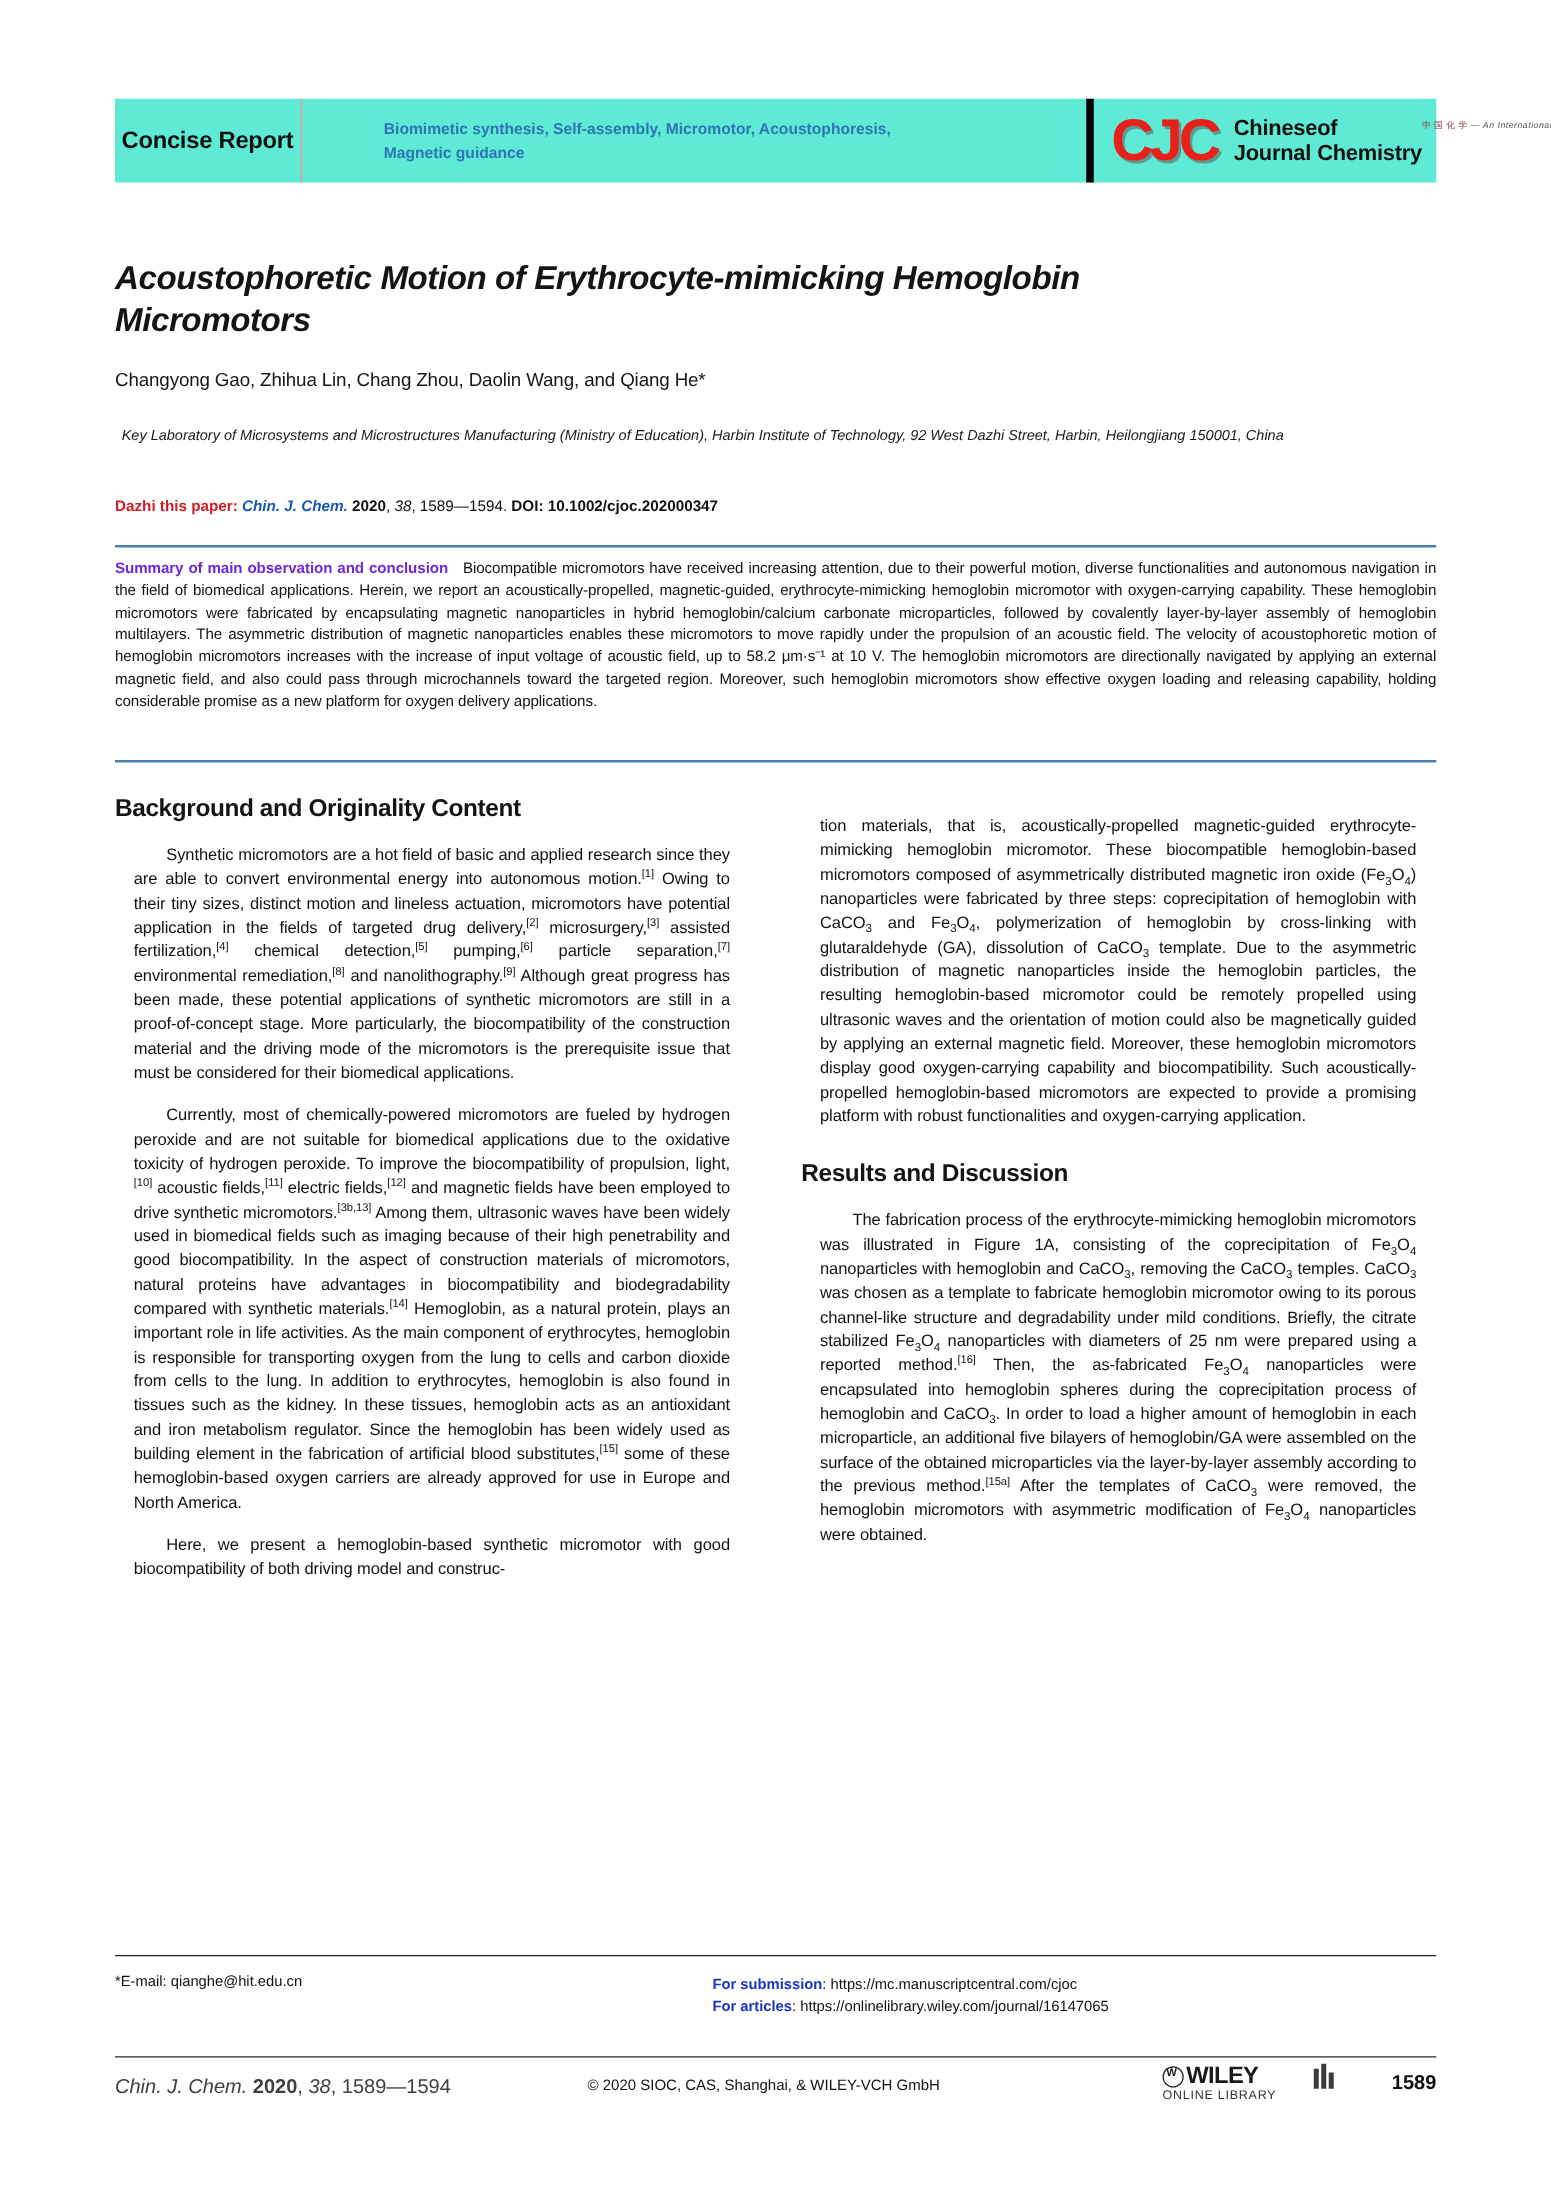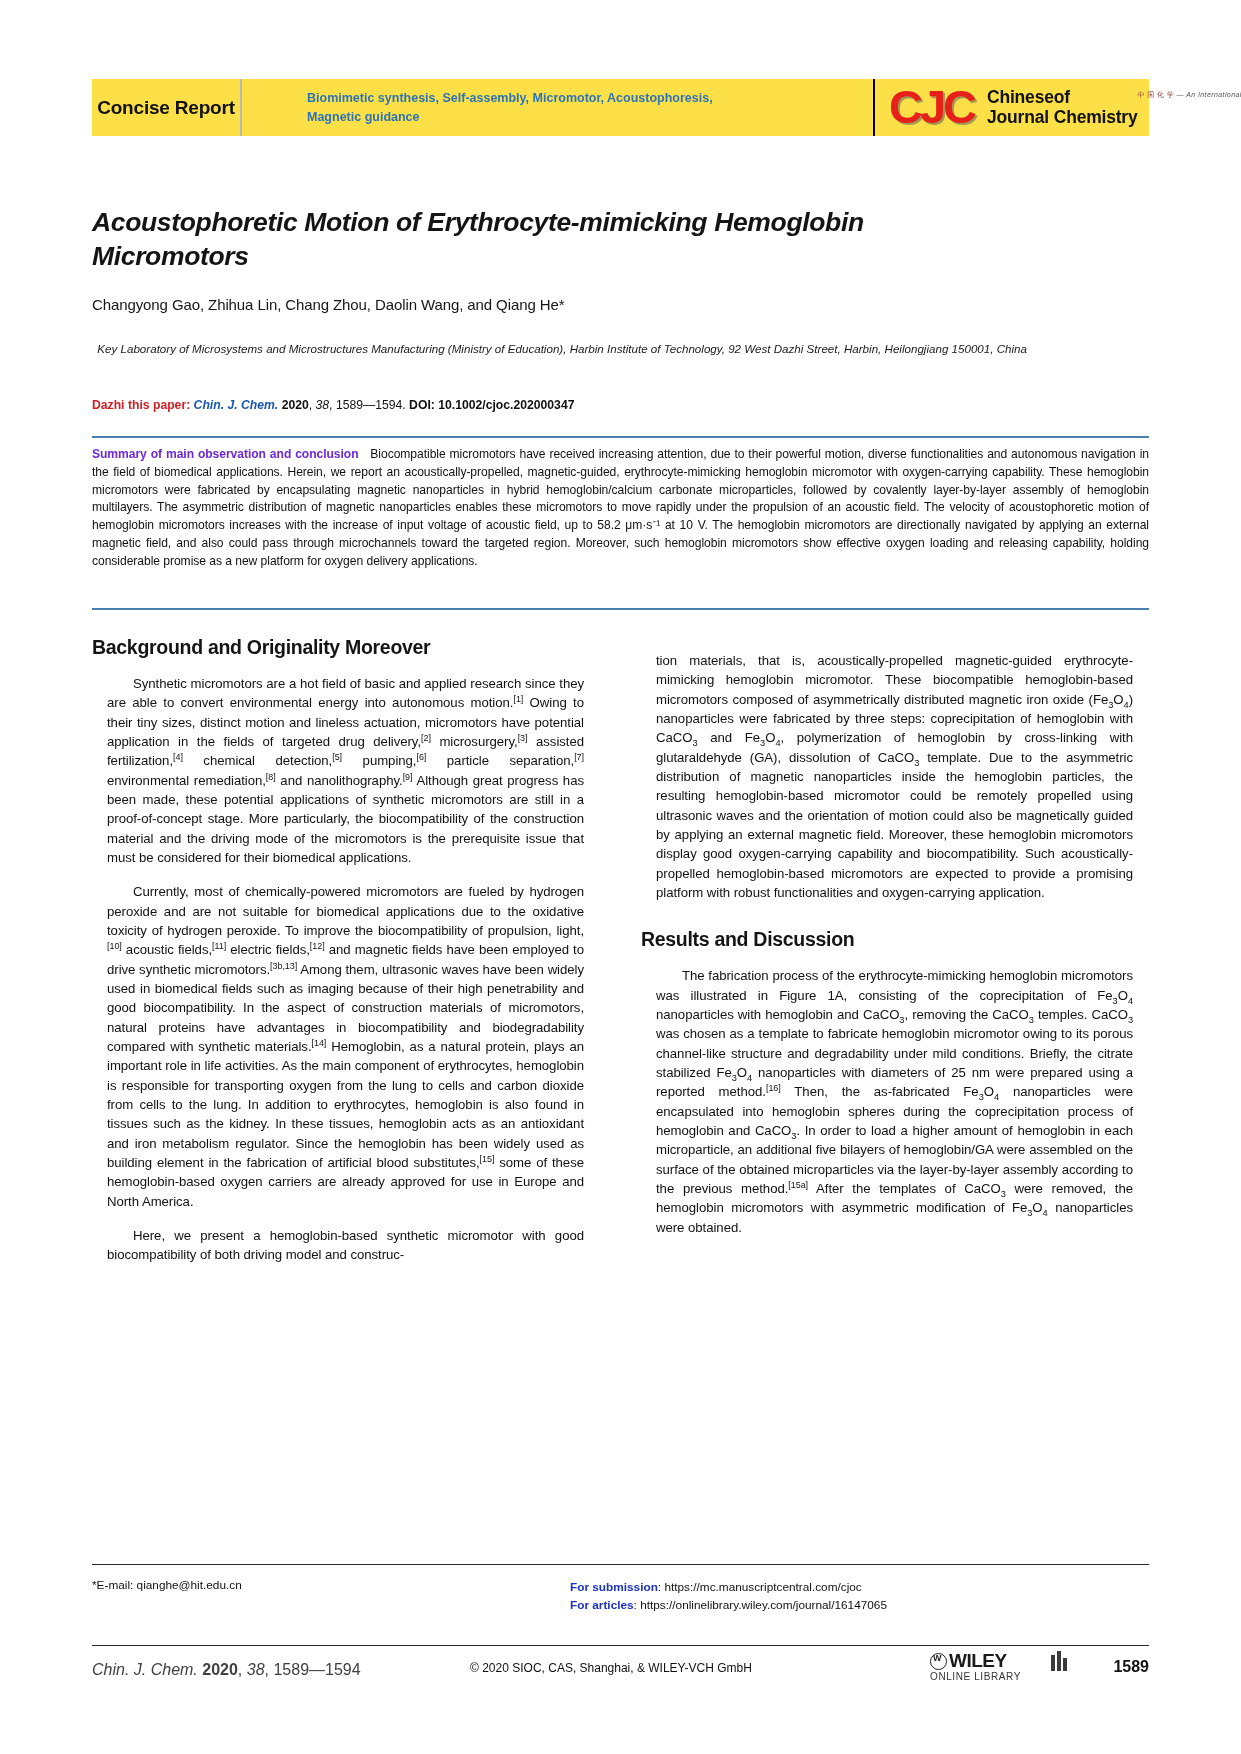--- a/index.html
+++ b/index.html
@@ -22,22 +22,22 @@
     height: 1754px;
     background: #fff;
   }
 
   
   .header {
     position: absolute;
     left: 92px;
     top: 79px;
     width: 1057px;
-    height: 57px;
-    background: #fde047;
+    height: 67px;
+    background: #5eead4;
     display: flex;
     align-items: stretch;
   }
   .header-type {
     width: 148px;
     display: flex;
     align-items: center;
     justify-content: center;
     border-right: 2px solid #b9b9b9;
     flex: none;
@@ -58,21 +58,21 @@
   .header-keywords-text {
     font-size: 12.5px;
     font-weight: bold;
     color: #2e74b5;
     line-height: 1.5;
     max-width: 430px;
   }
   .header-logo {
     width: 260px;
     flex: none;
-    border-left: 2px solid #000000;
+    border-left: 6px solid #000000;
     display: flex;
     align-items: center;
     padding-left: 14px;
   }
   .cjc-mark {
     font-family: "Liberation Sans", sans-serif;
     font-size: 47px;
     font-weight: bold;
     color: #e8201a;
     letter-spacing: -3px;
@@ -363,21 +363,21 @@
   </div>
 
   <div class="rule-blue" id="rule-top"></div>
   <div class="summary">
     <span class="lbl">Summary of main observation and conclusion</span>&nbsp;&nbsp;&nbsp;<span>Biocompatible micromotors have received increasing attention, due to their powerful motion, diverse functionalities and autonomous navigation in the field of biomedical applications. Herein, we report an acoustically-propelled, magnetic-guided, erythrocyte-mimicking hemoglobin micromotor with oxygen-carrying capability. These hemoglobin micromotors were fabricated by encapsulating magnetic nanoparticles in hybrid hemoglobin/calcium carbonate microparticles, followed by covalently layer-by-layer assembly of hemoglobin multilayers. The asymmetric distribution of magnetic nanoparticles enables these micromotors to move rapidly under the propulsion of an acoustic field. The velocity of acoustophoretic motion of hemoglobin micromotors increases with the increase of input voltage of acoustic field, up to 58.2 μm·s⁻¹ at 10 V. The hemoglobin micromotors are directionally navigated by applying an external magnetic field, and also could pass through microchannels toward the targeted region. Moreover, such hemoglobin micromotors show effective oxygen loading and releasing capability, holding considerable promise as a new platform for oxygen delivery applications.</span>
   </div>
   <div class="rule-blue" id="rule-bottom"></div>
 
   <div class="columns">
     <div class="col">
-      <h2 class="section">Background and Originality Moreover</h2>
+      <h2 class="section">Background and Originality Content</h2>
       <p class="body">Synthetic micromotors are a hot field of basic and applied research since they are able to convert environmental energy into autonomous motion.<sup>[1]</sup> Owing to their tiny sizes, distinct motion and lineless actuation, micromotors have potential application in the fields of targeted drug delivery,<sup>[2]</sup> microsurgery,<sup>[3]</sup> assisted fertilization,<sup>[4]</sup> chemical detection,<sup>[5]</sup> pumping,<sup>[6]</sup> particle separation,<sup>[7]</sup> environmental remediation,<sup>[8]</sup> and nanolithography.<sup>[9]</sup> Although great progress has been made, these potential applications of synthetic micromotors are still in a proof-of-concept stage. More particularly, the biocompatibility of the construction material and the driving mode of the micromotors is the prerequisite issue that must be considered for their biomedical applications.</p>
       <p class="body">Currently, most of chemically-powered micromotors are fueled by hydrogen peroxide and are not suitable for biomedical applications due to the oxidative toxicity of hydrogen peroxide. To improve the biocompatibility of propulsion, light,<sup>[10]</sup> acoustic fields,<sup>[11]</sup> electric fields,<sup>[12]</sup> and magnetic fields have been employed to drive synthetic micromotors.<sup>[3b,13]</sup> Among them, ultrasonic waves have been widely used in biomedical fields such as imaging because of their high penetrability and good biocompatibility. In the aspect of construction materials of micromotors, natural proteins have advantages in biocompatibility and biodegradability compared with synthetic materials.<sup>[14]</sup> Hemoglobin, as a natural protein, plays an important role in life activities. As the main component of erythrocytes, hemoglobin is responsible for transporting oxygen from the lung to cells and carbon dioxide from cells to the lung. In addition to erythrocytes, hemoglobin is also found in tissues such as the kidney. In these tissues, hemoglobin acts as an antioxidant and iron metabolism regulator. Since the hemoglobin has been widely used as building element in the fabrication of artificial blood substitutes,<sup>[15]</sup> some of these hemoglobin-based oxygen carriers are already approved for use in Europe and North America.</p>
       <p class="body">Here, we present a hemoglobin-based synthetic micromotor with good biocompatibility of both driving model and construc-</p>
     </div>
     <div class="col">
       <p class="body cont">tion materials, that is, acoustically-propelled magnetic-guided erythrocyte-mimicking hemoglobin micromotor. These biocompatible hemoglobin-based micromotors composed of asymmetrically distributed magnetic iron oxide (Fe<sub>3</sub>O<sub>4</sub>) nanoparticles were fabricated by three steps: coprecipitation of hemoglobin with CaCO<sub>3</sub> and Fe<sub>3</sub>O<sub>4</sub>, polymerization of hemoglobin by cross-linking with glutaraldehyde (GA), dissolution of CaCO<sub>3</sub> template. Due to the asymmetric distribution of magnetic nanoparticles inside the hemoglobin particles, the resulting hemoglobin-based micromotor could be remotely propelled using ultrasonic waves and the orientation of motion could also be magnetically guided by applying an external magnetic field. Moreover, these hemoglobin micromotors display good oxygen-carrying capability and biocompatibility. Such acoustically-propelled hemoglobin-based micromotors are expected to provide a promising platform with robust functionalities and oxygen-carrying application.</p>
       <h2 class="section spaced">Results and Discussion</h2>
       <p class="body">The fabrication process of the erythrocyte-mimicking hemoglobin micromotors was illustrated in Figure 1A, consisting of the coprecipitation of Fe<sub>3</sub>O<sub>4</sub> nanoparticles with hemoglobin and CaCO<sub>3</sub>, removing the CaCO<sub>3</sub> temples. CaCO<sub>3</sub> was chosen as a template to fabricate hemoglobin micromotor owing to its porous channel-like structure and degradability under mild conditions. Briefly, the citrate stabilized Fe<sub>3</sub>O<sub>4</sub> nanoparticles with diameters of 25 nm were prepared using a reported method.<sup>[16]</sup> Then, the as-fabricated Fe<sub>3</sub>O<sub>4</sub> nanoparticles were encapsulated into hemoglobin spheres during the coprecipitation process of hemoglobin and CaCO<sub>3</sub>. In order to load a higher amount of hemoglobin in each microparticle, an additional five bilayers of hemoglobin/GA were assembled on the surface of the obtained microparticles via the layer-by-layer assembly according to the previous method.<sup>[15a]</sup> After the templates of CaCO<sub>3</sub> were removed, the hemoglobin micromotors with asymmetric modification of Fe<sub>3</sub>O<sub>4</sub> nanoparticles were obtained.</p>
     </div>
   </div>

